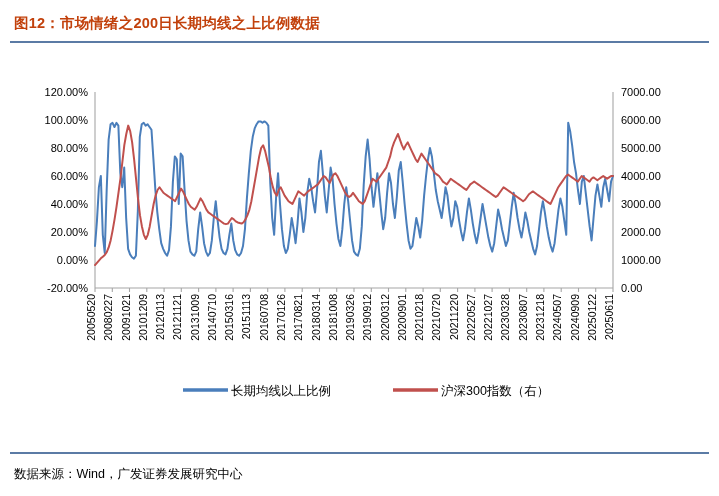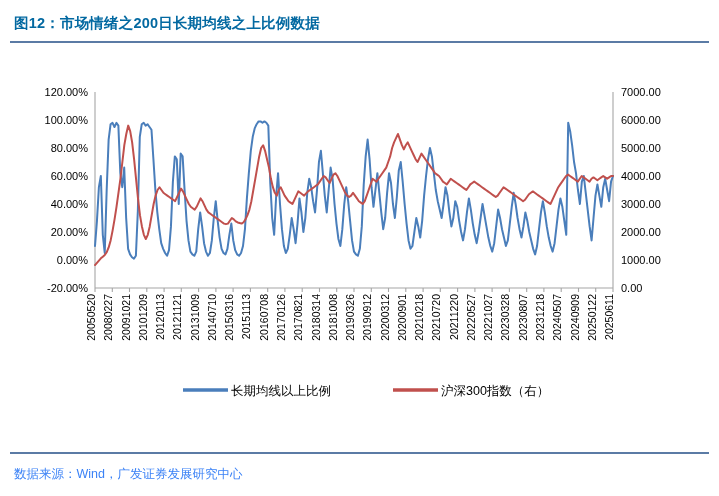--- a/index.html
+++ b/index.html
@@ -5,34 +5,34 @@
   html,body{margin:0;padding:0;}
   body{
     width:719px;height:496px;
     background:#ffffff;
     font-family:"Liberation Sans","DejaVu Sans",sans-serif;
     overflow:hidden;
     position:relative;
   }
   .fig-title{
     position:absolute;left:14px;top:14px;
-    font-size:14.5px;font-weight:bold;color:#0369a1;
+    font-size:14.5px;font-weight:bold;color:#c2410c;
     letter-spacing:0.2px;white-space:nowrap;
   }
   .title-rule{
     position:absolute;left:10px;top:41px;width:699px;height:2px;
     background:#5B7BA5;
   }
   .footer-rule{
     position:absolute;left:10px;top:452px;width:699px;height:1.5px;
     background:#5B7BA5;
   }
   .footer-note{
     position:absolute;left:14px;top:466px;
-    font-size:12.5px;color:#3b82f6;white-space:nowrap;
+    font-size:12.5px;color:#000000;white-space:nowrap;
   }
   .chart-wrap{
     position:absolute;left:0;top:50px;width:719px;height:400px;
   }
   svg{display:block;}
   .axis-line{stroke:#a6a6a6;stroke-width:1.1;fill:none;}
   .tick-txt{font-family:"Liberation Sans","DejaVu Sans",sans-serif;font-size:11px;fill:#000;}
   .xtick-txt{font-family:"Liberation Sans","DejaVu Sans",sans-serif;font-size:10.5px;fill:#000;}
   .series-line{fill:none;stroke-linejoin:round;stroke-linecap:round;}
   .legend-txt{font-family:"Liberation Sans","DejaVu Sans",sans-serif;font-size:12.5px;fill:#000;}

